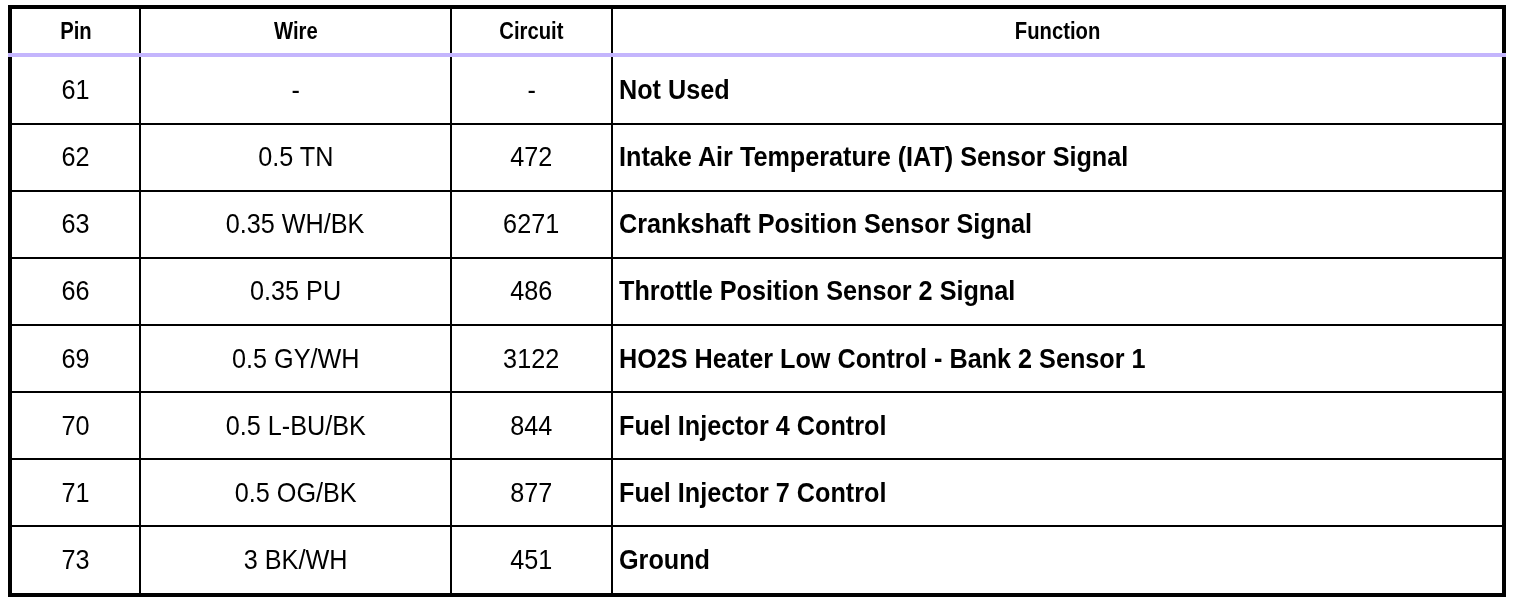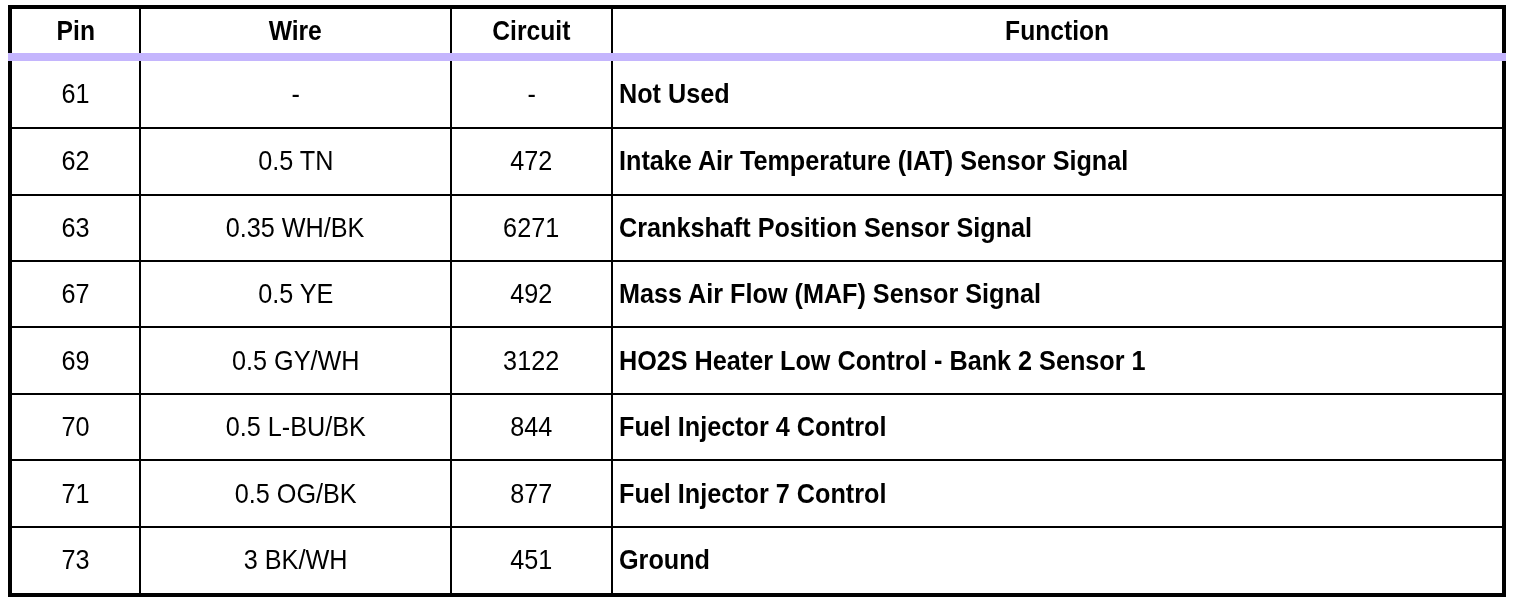--- a/index.html
+++ b/index.html
@@ -53,22 +53,22 @@
     white-space: nowrap;
     overflow: hidden;
   }
 
   
   .pin-table thead th {
     font-weight: bold;
     text-align: center;
     height: 44px;
     line-height: 44px;
-    font-size: 28px;
-    border-bottom: 8px solid #c4b5fd;
+    font-size: 23px;
+    border-bottom: 4px solid #c4b5fd;
   }
 
   
   .pin-table tbody td.col-pin,
   .pin-table tbody td.col-wire,
   .pin-table tbody td.col-circuit {
     text-align: center;
     font-weight: normal;
   }
 
@@ -127,24 +127,24 @@
           <td class="col-circuit"><span class="cell-text">472</span></td>
           <td class="col-function"><span class="cell-text">Intake Air Temperature (IAT) Sensor Signal</span></td>
         </tr>
         <tr>
           <td class="col-pin"><span class="cell-text">63</span></td>
           <td class="col-wire"><span class="cell-text">0.35 WH/BK</span></td>
           <td class="col-circuit"><span class="cell-text">6271</span></td>
           <td class="col-function"><span class="cell-text">Crankshaft Position Sensor Signal</span></td>
         </tr>
         <tr>
-          <td class="col-pin"><span class="cell-text">67</span></td>
-          <td class="col-wire"><span class="cell-text">0.5 YE</span></td>
-          <td class="col-circuit"><span class="cell-text">492</span></td>
-          <td class="col-function"><span class="cell-text">Mass Air Flow (MAF) Sensor Signal</span></td>
+          <td class="col-pin"><span class="cell-text">66</span></td>
+          <td class="col-wire"><span class="cell-text">0.35 PU</span></td>
+          <td class="col-circuit"><span class="cell-text">486</span></td>
+          <td class="col-function"><span class="cell-text">Throttle Position Sensor 2 Signal</span></td>
         </tr>
         <tr>
           <td class="col-pin"><span class="cell-text">69</span></td>
           <td class="col-wire"><span class="cell-text">0.5 GY/WH</span></td>
           <td class="col-circuit"><span class="cell-text">3122</span></td>
           <td class="col-function"><span class="cell-text">HO2S Heater Low Control - Bank 2 Sensor 1</span></td>
         </tr>
         <tr>
           <td class="col-pin"><span class="cell-text">70</span></td>
           <td class="col-wire"><span class="cell-text">0.5 L-BU/BK</span></td>

